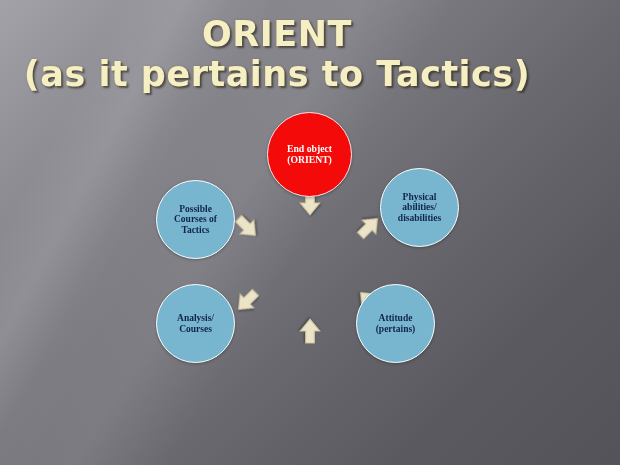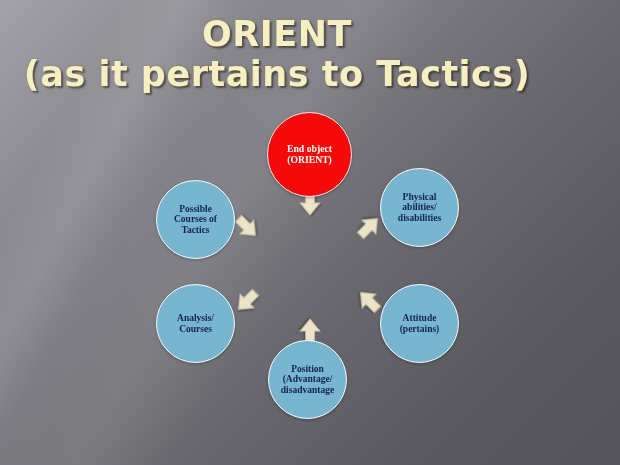--- a/index.html
+++ b/index.html
@@ -47,21 +47,21 @@
     font-size:9.5px;
     box-shadow:0 1px 3px rgba(0,0,0,0.28);
   }
   #n-top{
     width:85px;height:85px;left:267px;top:112px;
     background:#f50a0a;border:1.5px solid #f8eaea;
     color:#ffffff;font-size:9.7px;
     box-shadow:0 1px 3px rgba(0,0,0,0.3);
   }
   #n-right-top{left:380px;top:168px;}
-  #n-right-bottom{left:380px;top:284px;justify-content:center;}
+  #n-right-bottom{left:356px;top:284px;justify-content:center;}
   #n-bottom{left:268px;top:340px;}
   #n-left-bottom{left:156px;top:284px;}
   #n-left-top{left:156px;top:180px;}
   #n-center{
     width:108px;height:108px;left:255px;top:216px;
     background:#1cb6ea;border:1.8px solid #ffffff;
     color:#15224d;font-size:15.5px;
     box-shadow:0 2px 5px rgba(0,0,0,0.30);
   }
   #n-center .lbl{line-height:1.2;}
@@ -133,27 +133,20 @@
     </span>
   </div>
 
   <div class="node sat" id="n-right-bottom">
     <span class="lbl">
       <span>Attitude</span><br>
       <span>(pertains)</span>
     </span>
   </div>
 
-  <div class="node sat" id="n-bottom">
-    <span class="lbl">
-      <span>Position</span><br>
-      <span>(Advantage/</span><br>
-      <span>disadvantage</span>
-    </span>
-  </div>
 
   <div class="node sat" id="n-left-bottom">
     <span class="lbl">
       <span>Analysis/</span><br>
       <span>Courses</span>
     </span>
   </div>
 
   <div class="node sat" id="n-left-top">
     <span class="lbl">

